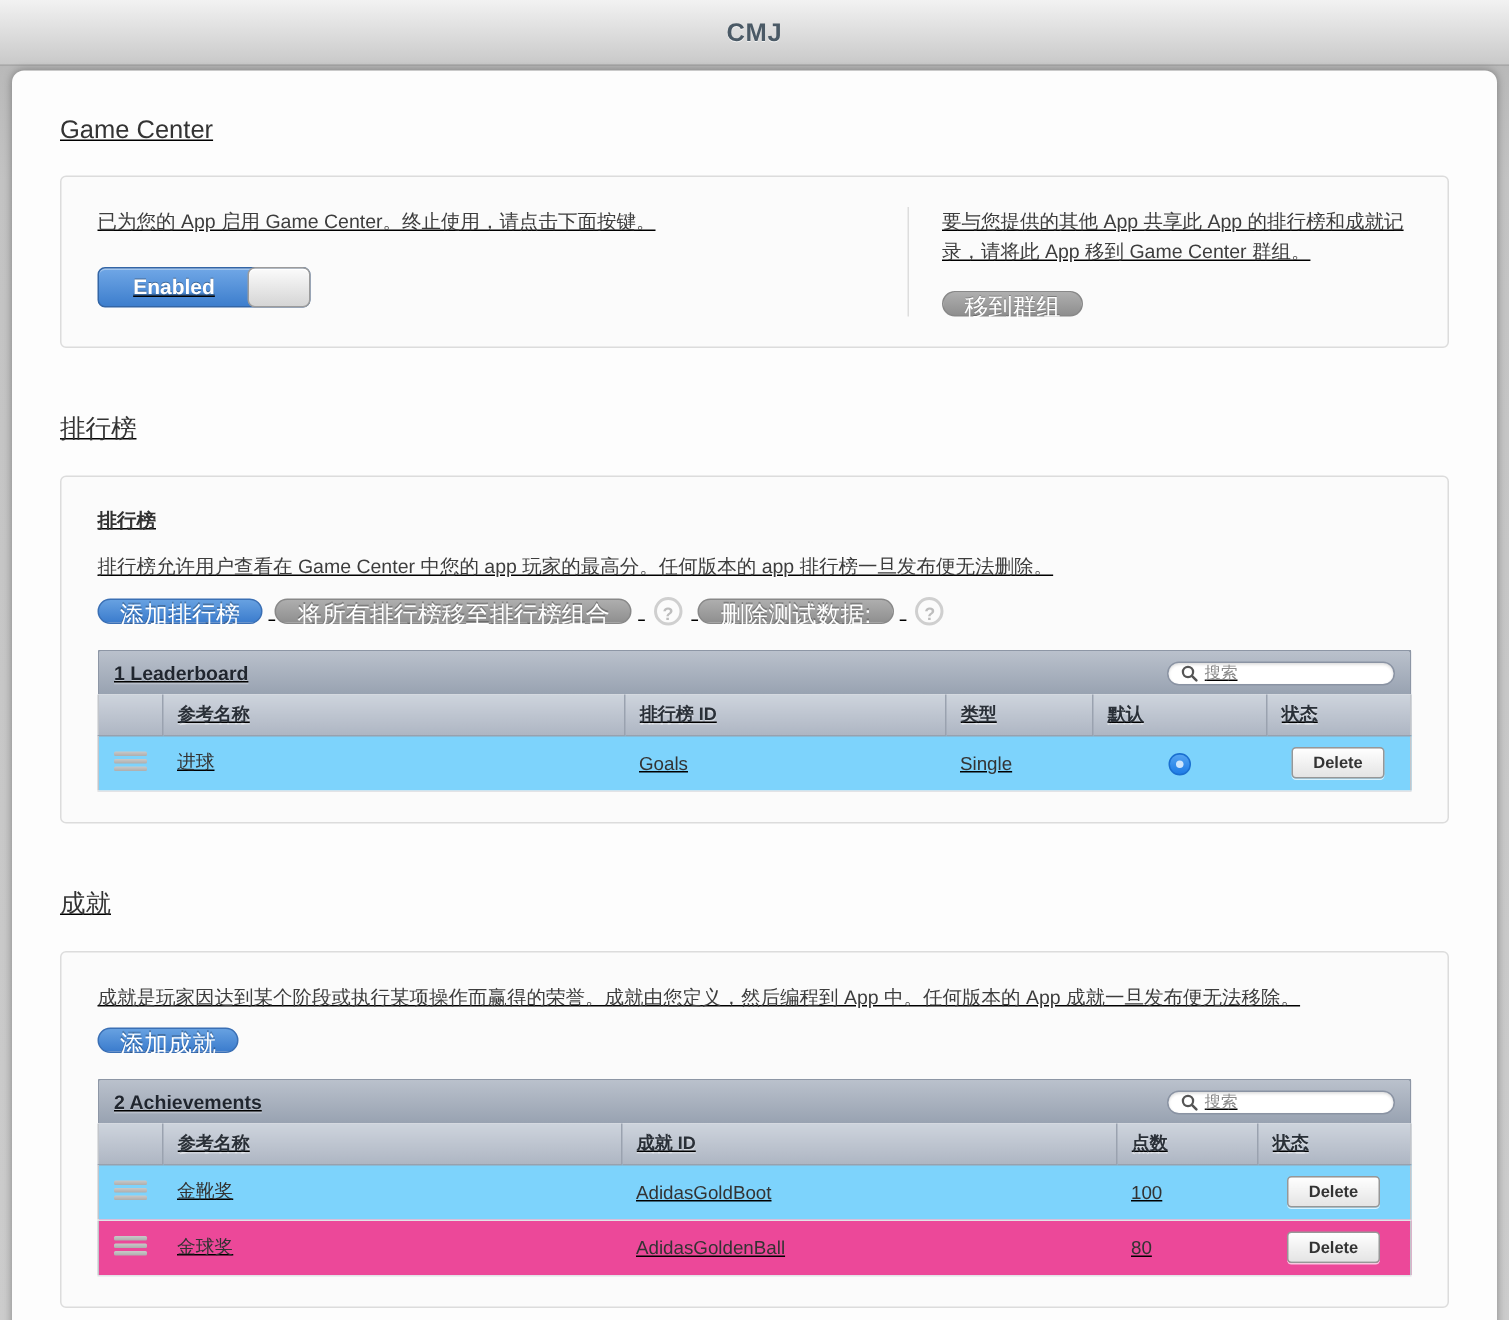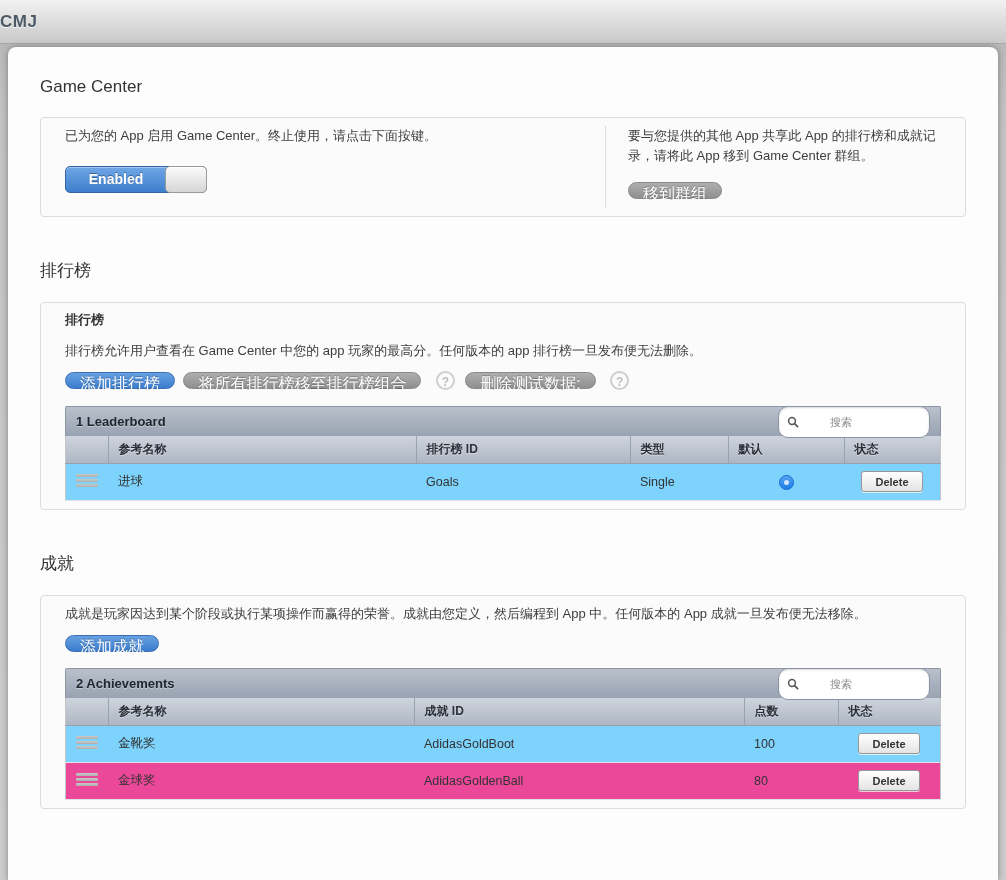--- a/index.html
+++ b/index.html
@@ -6,42 +6,42 @@
   html,body { width:1006px; height:880px; overflow:hidden; }
   body {
     font-family:"Liberation Sans","DejaVu Sans",sans-serif;
     background:linear-gradient(#b3b3b3 0px,#c3c3c3 120px,#cccccc 100%);
   }
   
   .topbar {
     height:44px;
     background:linear-gradient(#f2f2f2,#c9c9c9);
     border-bottom:1px solid #a8a8a8;
-    display:flex; align-items:center; justify-content:flex-start;
+    display:flex; align-items:center; justify-content:center;
   }
   .topbar .title {
     font-size:17px; font-weight:bold; color:#4b5a66; letter-spacing:.5px;
     text-shadow:0 1px 0 rgba(255,255,255,.7);
   }
   
   .card {
     width:990px; margin:3px auto 0 auto; min-height:833px;
     background:#fdfdfd;
     border-radius:8px 8px 0 0;
     box-shadow:0 0 6px rgba(0,0,0,.35);
     padding:30px 32px 40px 32px;
   }
   h1.section-heading {
     font-size:17px; font-weight:500; color:#333; margin:0 0 20px 0;
   }
   .panel {
     background:#fbfbfb;
     border:1px solid #dcdcdc;
     border-radius:4px;
-    padding:8px 24px;
+    padding:20px 24px;
   }
   .desc { font-size:13px; color:#3d3d3d; line-height:1.55; }
   
   .gc-panel { display:flex; align-items:stretch; min-height:100px; }
   .gc-left { flex:0 0 540px; padding-right:24px; }
   .gc-divider { width:1px; background:#ddd; }
   .gc-right { flex:1; padding-left:22px; }
   .toggle {
     margin-top:20px; position:relative;
     width:142px; height:27px; border-radius:5px;
@@ -97,24 +97,23 @@
     border:1px solid #8d96a5; border-bottom:none;
     border-radius:2px 2px 0 0;
     display:flex; align-items:center; padding:0 10px;
   }
   .table-title {
     font-size:13px; font-weight:bold; color:#20262f;
     text-shadow:0 1px 0 rgba(255,255,255,.35);
   }
   .searchbox {
     margin-left:auto; display:flex; align-items:center;
-    width:152px; height:32px; border-radius:10px;
+    width:152px; height:16px; border-radius:10px;
     background:#fff; border:1px solid #8a93a3; padding:0 8px;
     box-shadow:inset 0 1px 2px rgba(0,0,0,.15);
-    gap:27px;
   }
   .searchbox svg { flex:0 0 auto; margin-right:4px; }
   .searchbox input {
     border:none; outline:none; background:transparent;
     font-size:11px; color:#444; width:100%;
     font-family:inherit;
   }
   .searchbox input::placeholder { color:#8a8a8a; }
   table.grid {
     width:100%; border-collapse:collapse;
@@ -162,21 +161,21 @@
   }
   
   .delete-btn {
     min-width:62px; height:21px;
     border:1px solid #979797; border-radius:3px;
     background:linear-gradient(#ffffff,#e4e4e4);
     font-size:11px; font-weight:bold; color:#333;
     cursor:pointer; font-family:inherit;
     box-shadow:0 1px 0 rgba(255,255,255,.7);
   }
-  .section { margin-bottom:42px; }
+  .section { margin-bottom:42px;text-decoration:underline; }
   .section:last-child { margin-bottom:0; }
   .lb-desc { margin-bottom:4px; }
 </style>
 </head>
 <body>
 
 <div class="topbar">
   <div class="title">CMJ</div>
 </div>
 

